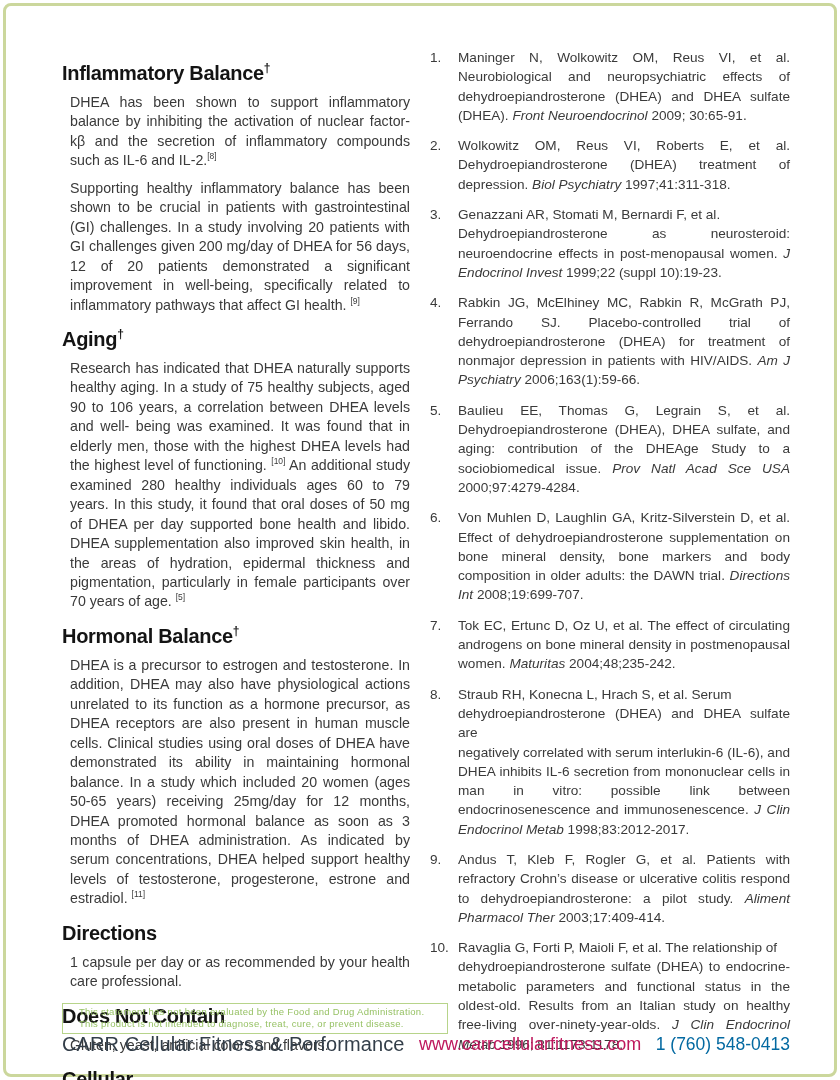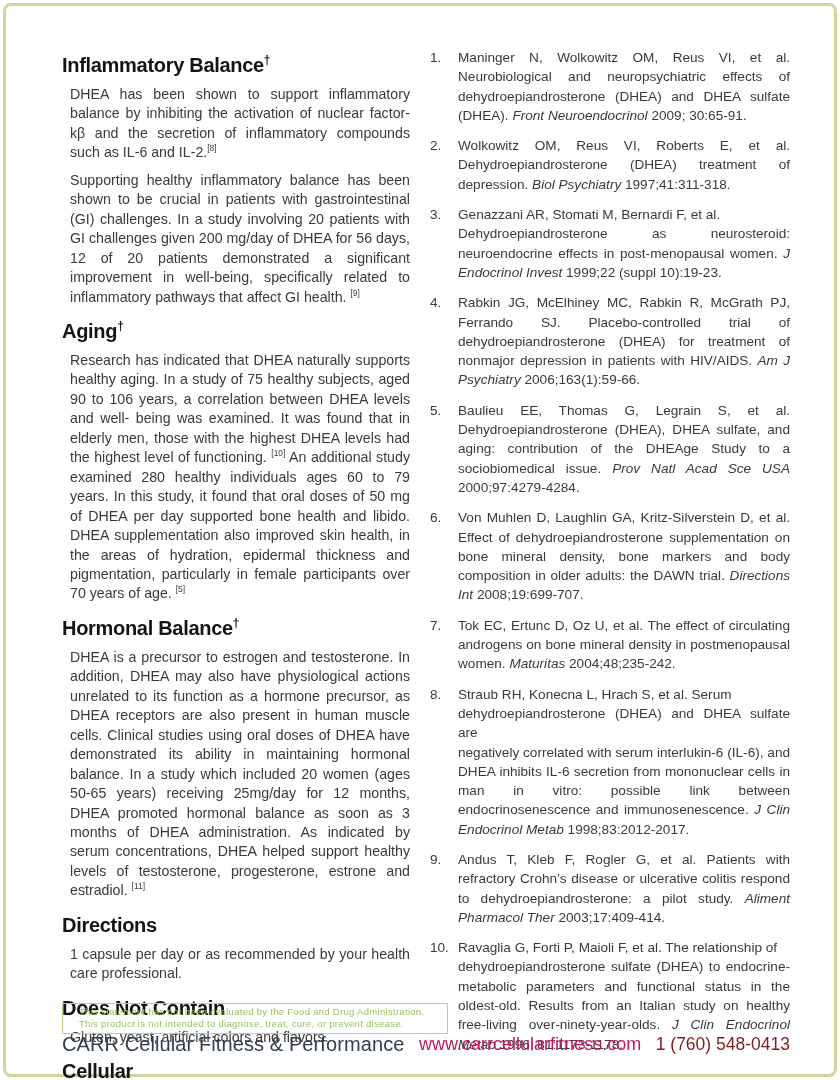--- a/index.html
+++ b/index.html
@@ -14,21 +14,21 @@
     border:3px solid #cbd79c; border-radius:8px;
     pointer-events:none;
   }
   .col-left  { position:absolute; left:62px;  top:50px; width:356px; }
   .col-right { position:absolute; left:430px; top:48px; width:360px; }
 
   .sec-title {
     font-size:20px; font-weight:700; color:#141414;
     letter-spacing:-0.3px; margin:13px 0 3px 0; line-height:1.15;
   }
-  .sec-title:first-child { margin-top:4px; }
+  .sec-title:first-child { margin-top:12px; }
   .sec-title .dag { font-size:12px; vertical-align:super; line-height:0; }
 
   .body-p {
     margin:8px; text-align:justify;
     font-size:14.2px; line-height:1.37; color:#3a3a3a;
   }
   .body-p sup { font-size:8.5px; vertical-align:super; line-height:0; }
 
   .refs-title {
     font-size:20px; font-weight:700; color:#141414;
@@ -52,21 +52,21 @@
     letter-spacing:0.3px;
   }
 
   
   .footer {
     position:absolute; left:62px; right:50px; top:1033px;
     display:flex; justify-content:space-between; align-items:center;
   }
   .footer-brand { font-size:20px; color:#333e49; letter-spacing:0.1px; }
   .footer-site  { font-size:18px; color:#be185d; }
-  .footer-phone { font-size:17.5px; color:#7f1d1d; }
+  .footer-phone { font-size:17.5px; color:#0369a1; }
 </style>
 </head>
 <body>
 
 <div class="page-border"></div>
 
 <div class="col-left">
   <div id="sections-container">
       <h2 class="sec-title">Inflammatory Balance<sup class="dag">†</sup></h2>
       <p class="body-p">DHEA has been shown to support inflammatory balance by inhibiting the activation of nuclear factor-kβ and the secretion of inflammatory compounds such as IL-6 and IL-2.<sup>[8]</sup></p>

